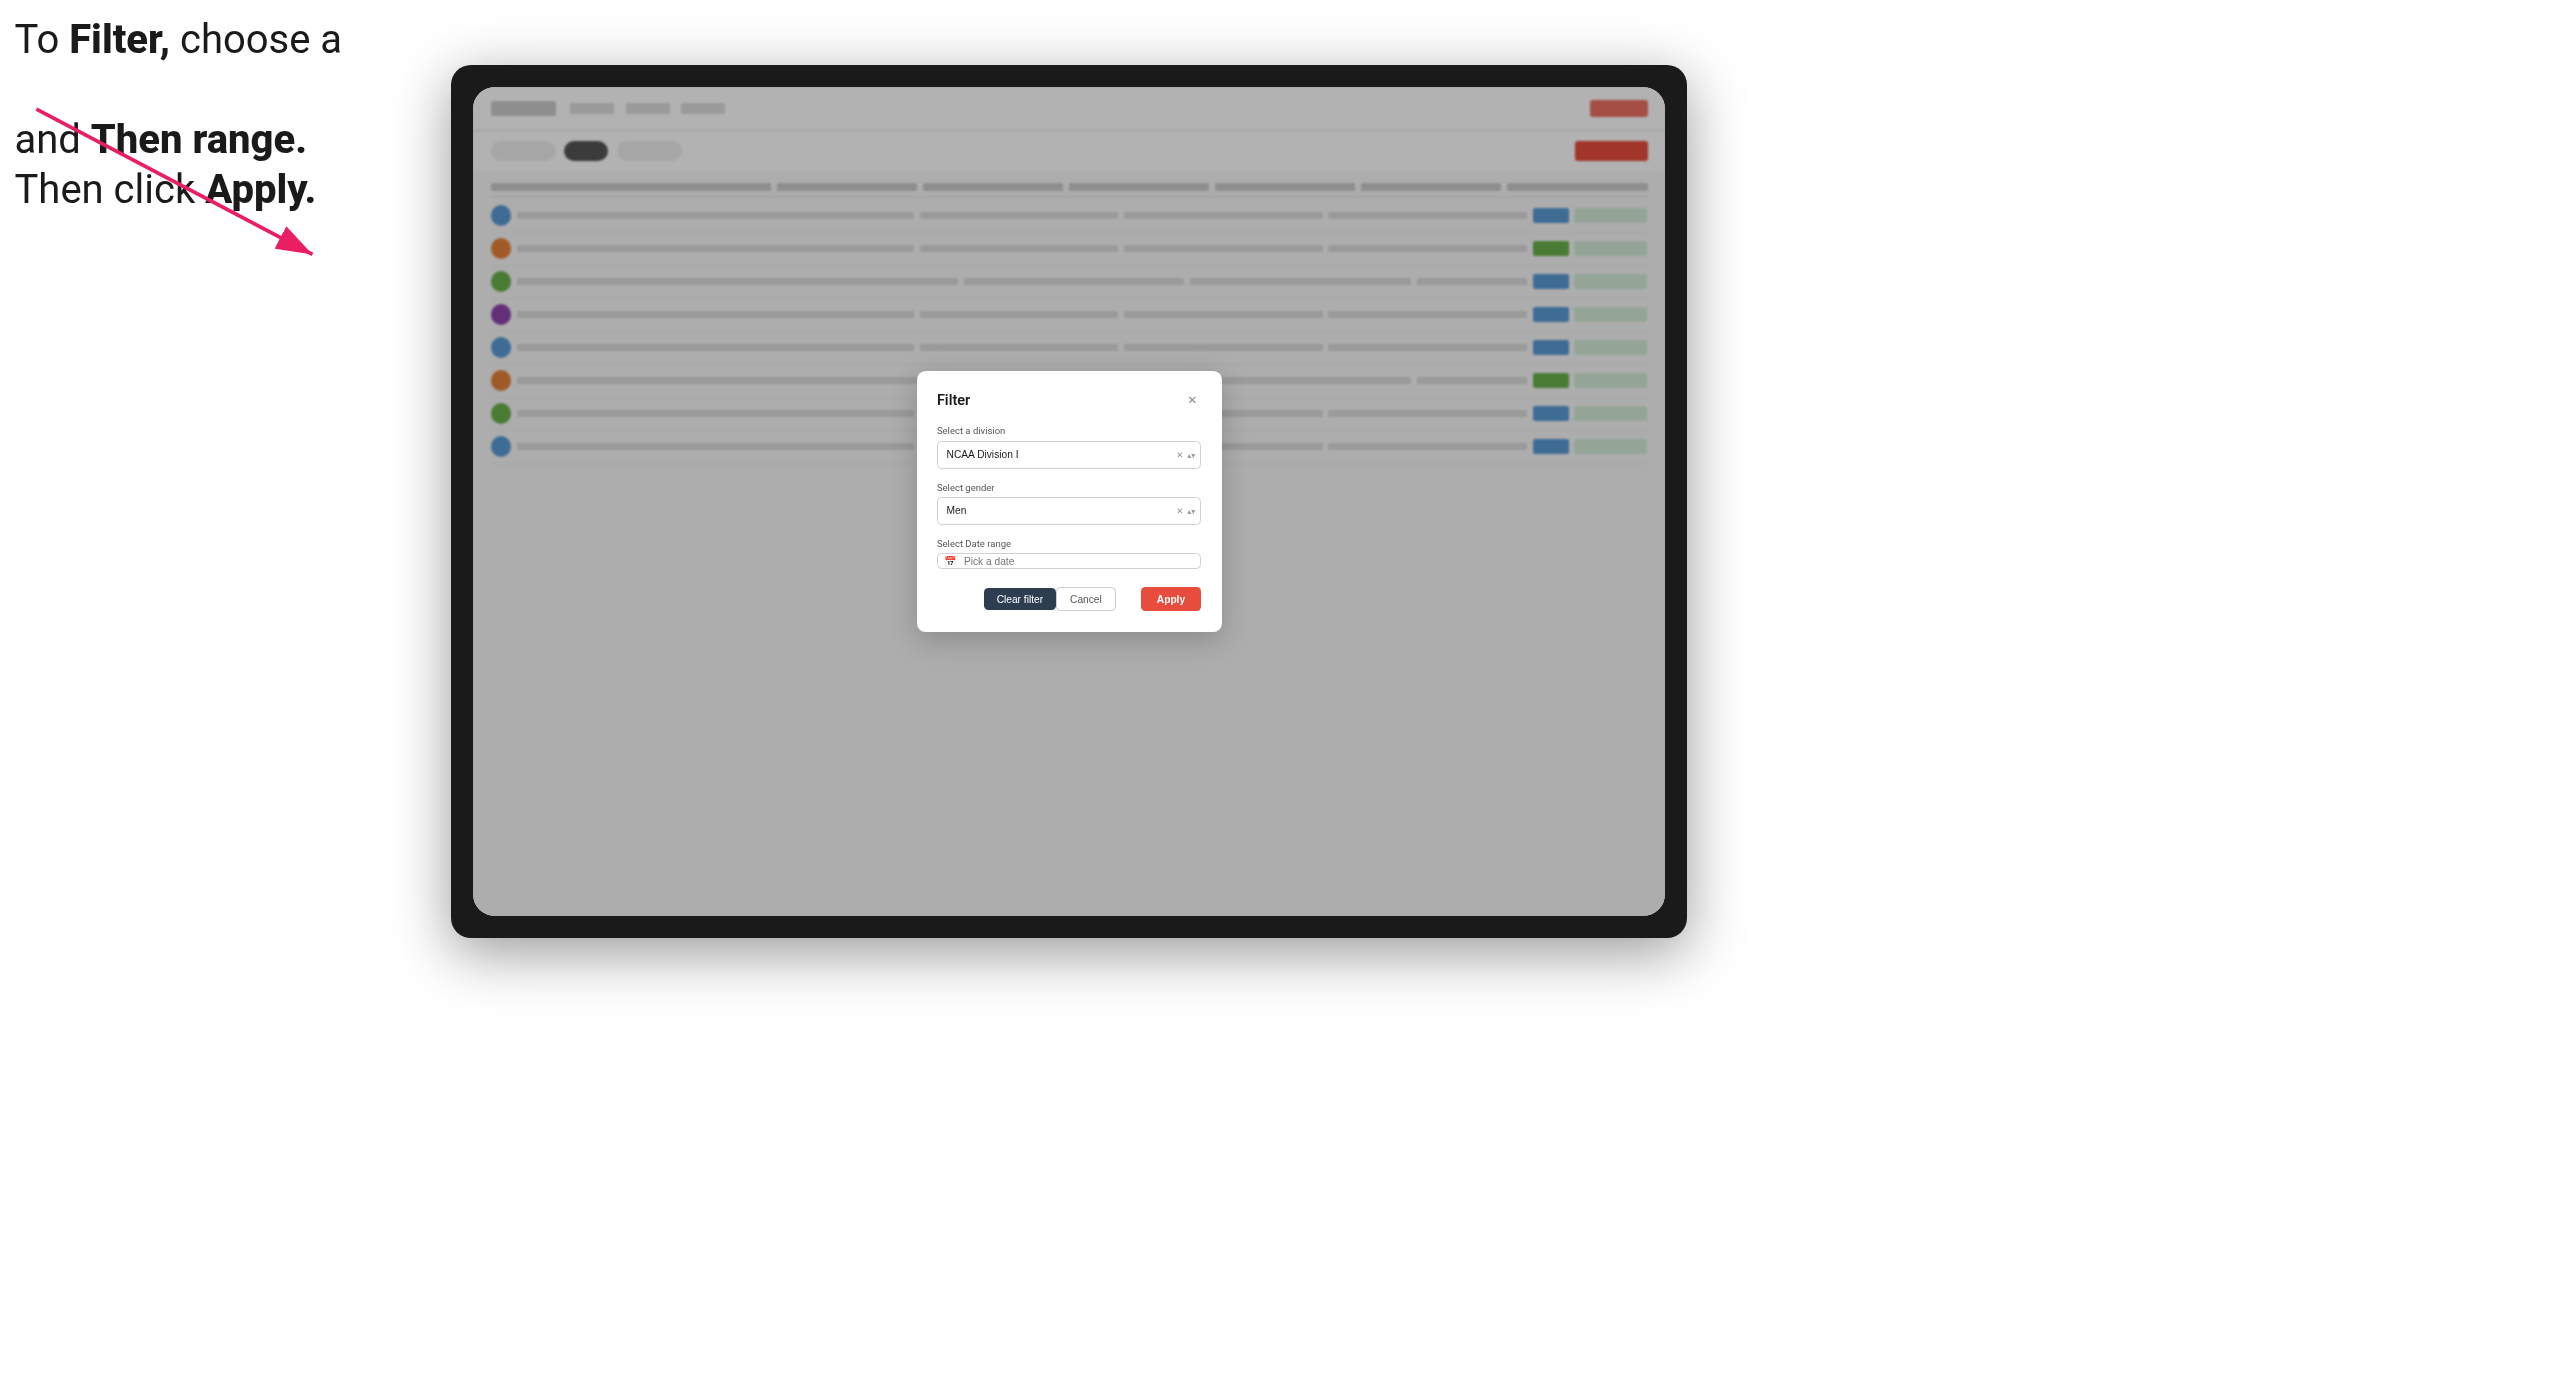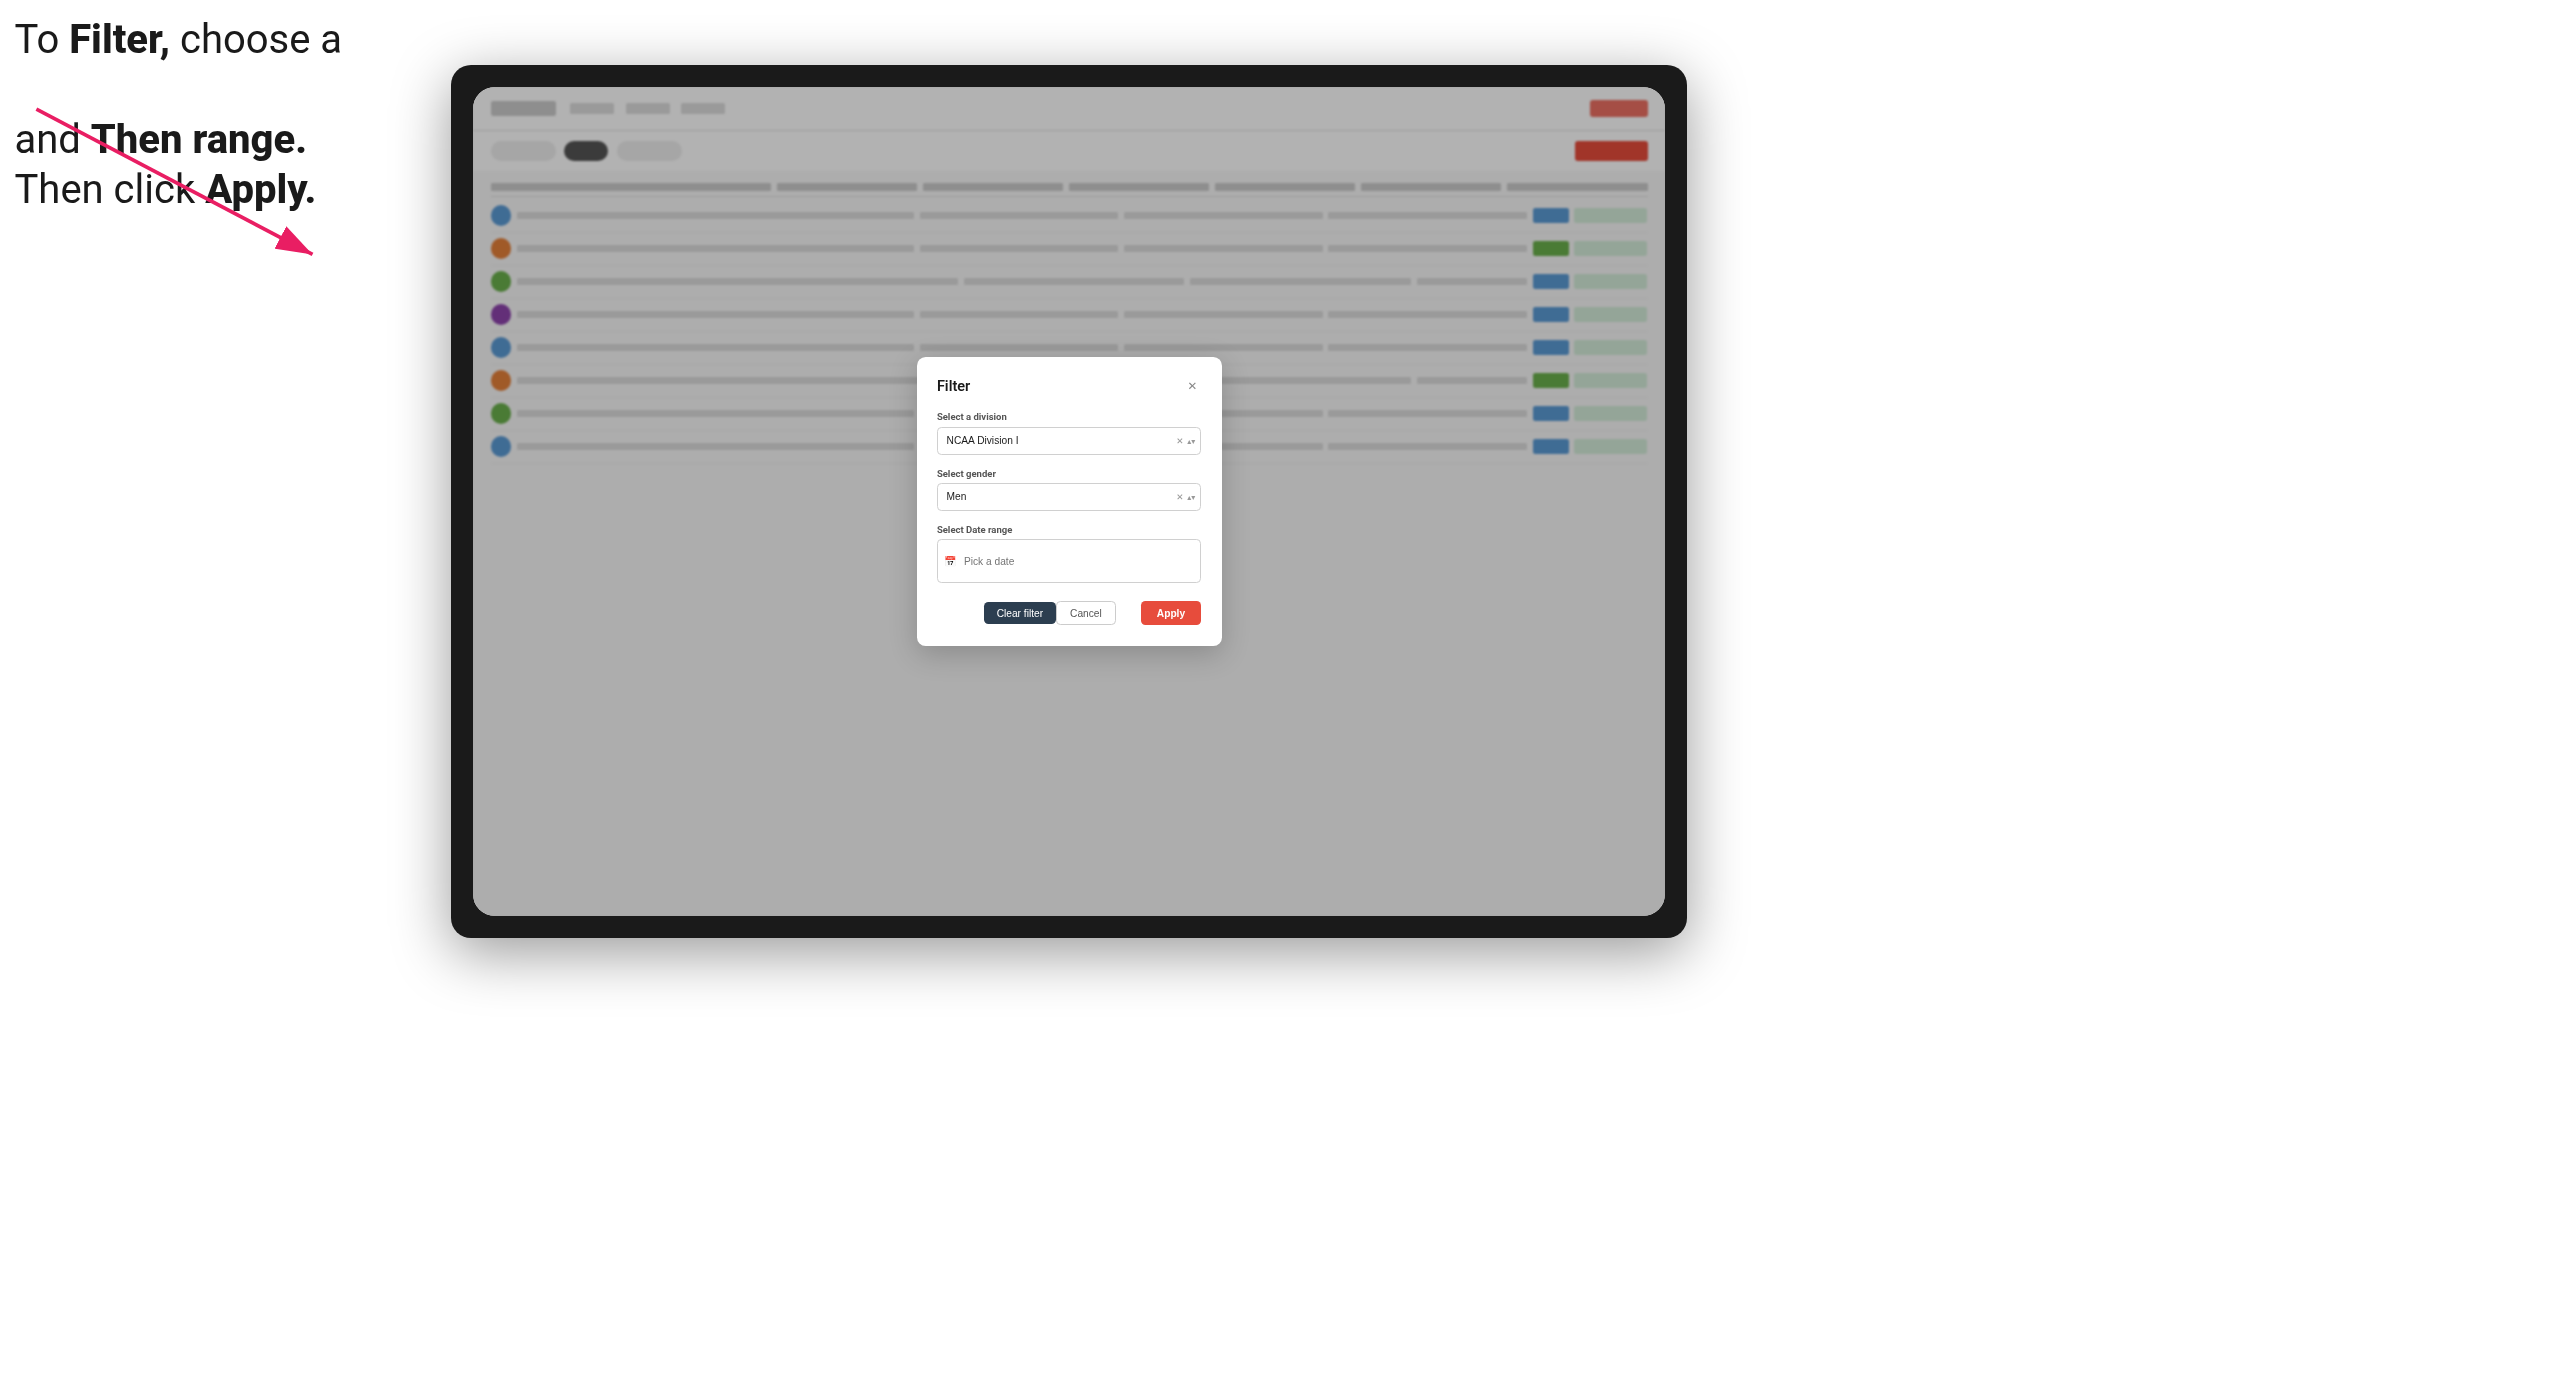--- a/index.html
+++ b/index.html
@@ -235,21 +235,20 @@
     }
 
     .form-group {
       margin-bottom: 13px;
     }
     .form-label {
       font-size: 9.5px;
       color: #555;
       margin-bottom: 4.4px;
       display: block;
-      font-weight: bold;
     }
     .select-wrapper {
       position: relative;
     }
     .select-wrapper select {
       width: 100%;
       height: 28px;
       border: 0.7px solid #d0d0d0;
       border-radius: 4.4px;
       padding: 0 26px 0 8.7px;
@@ -276,21 +275,21 @@
       color: #999;
       font-size: 8px;
       pointer-events: none;
     }
 
     .date-input-wrapper {
       position: relative;
     }
     .date-input-wrapper input {
       width: 100%;
-      height: 44px;
+      height: 16px;
       border: 0.7px solid #d0d0d0;
       border-radius: 4.4px;
       padding: 0 8.7px 0 26px;
       font-size: 10.2px;
       color: #888;
       background: #ffffff;
       cursor: pointer;
     }
     .date-icon {
       position: absolute;

